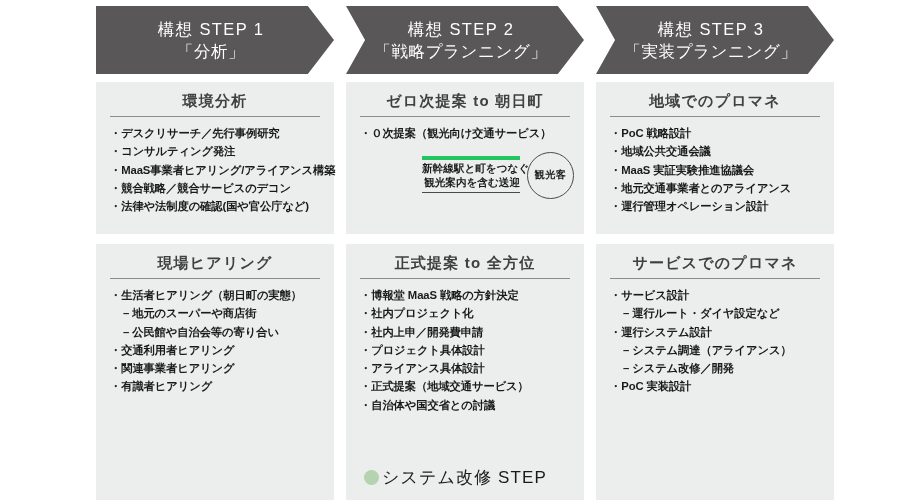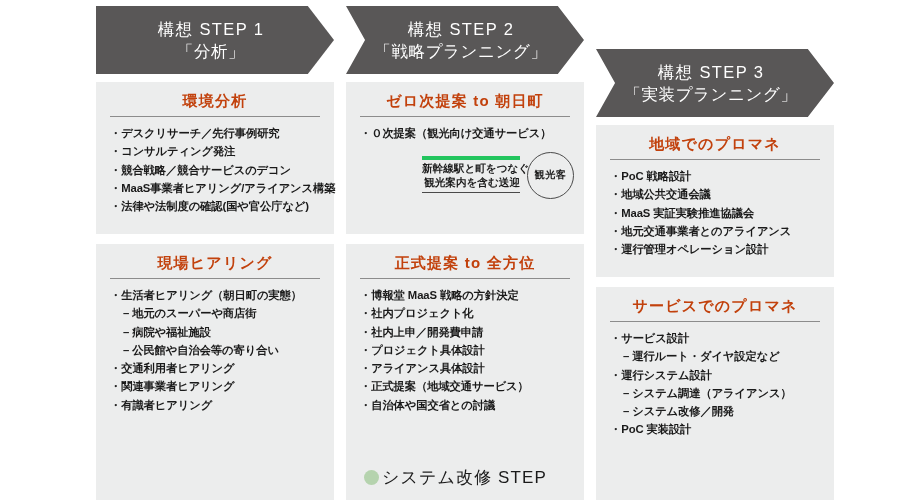--- a/index.html
+++ b/index.html
@@ -25,21 +25,21 @@
   }
 
   .col {
     position: absolute;
     top: 0;
     width: 238px;
     height: 100%;
   }
   .col-1 { left: 0px; }
   .col-2 { left: 250px; }
-  .col-3 { left: 500px; margin-top: 43px; }
+  .col-3 { left: 500px; }
 
   
   .chev {
     position: relative;
     height: 68px;
     background: #595757;
     color: #ffffff;
     display: flex;
     flex-direction: column;
     align-items: center;
@@ -70,21 +70,21 @@
     padding: 10px 8px 8px 8px;
   }
   .card-top    { top: 76px;  height: 152px; }
   .card-bottom { top: 238px; height: 265px; }
 
   .card-title {
     text-align: center;
     font-size: 15px;
     font-weight: 700;
     letter-spacing: 1.2px;
-    color: #c2410c;
+    color: #404040;
     line-height: 1.2;
     white-space: nowrap;
   }
   .card-rule {
     height: 1px;
     background: #8c8c8c;
     margin: 6px 6px 7px 6px;
   }
 
   .bullets {
@@ -185,33 +185,32 @@
       <div class="chev-l1">構想 STEP 1</div>
       <div class="chev-l2">「分析」</div>
     </div>
 
     <div class="card card-top">
       <div class="card-title">環境分析</div>
       <div class="card-rule"></div>
       <ul class="bullets">
         <li>・デスクリサーチ／先行事例研究</li>
         <li>・コンサルティング発注</li>
+        <li>・MaaS事業者ヒアリング/アライアンス構築</li>
         <li>・競合戦略／競合サービスのデコン</li>
-        <li>・MaaS事業者ヒアリング/アライアンス構築</li>
         <li>・法律や法制度の確認(国や官公庁など)</li>
       </ul>
     </div>
 
     <div class="card card-bottom">
       <div class="card-title">現場ヒアリング</div>
       <div class="card-rule"></div>
       <ul class="bullets">
         <li>・生活者ヒアリング（朝日町の実態）</li>
         <li class="sub">– 地元のスーパーや商店街</li>
-        <li class="sub">– 病院や福祉施設</li>
         <li class="sub">– 公民館や自治会等の寄り合い</li>
         <li>・交通利用者ヒアリング</li>
         <li>・関連事業者ヒアリング</li>
         <li>・有識者ヒアリング</li>
       </ul>
     </div>
   </div>
 
   <div class="col col-2">
     <div class="chev">

